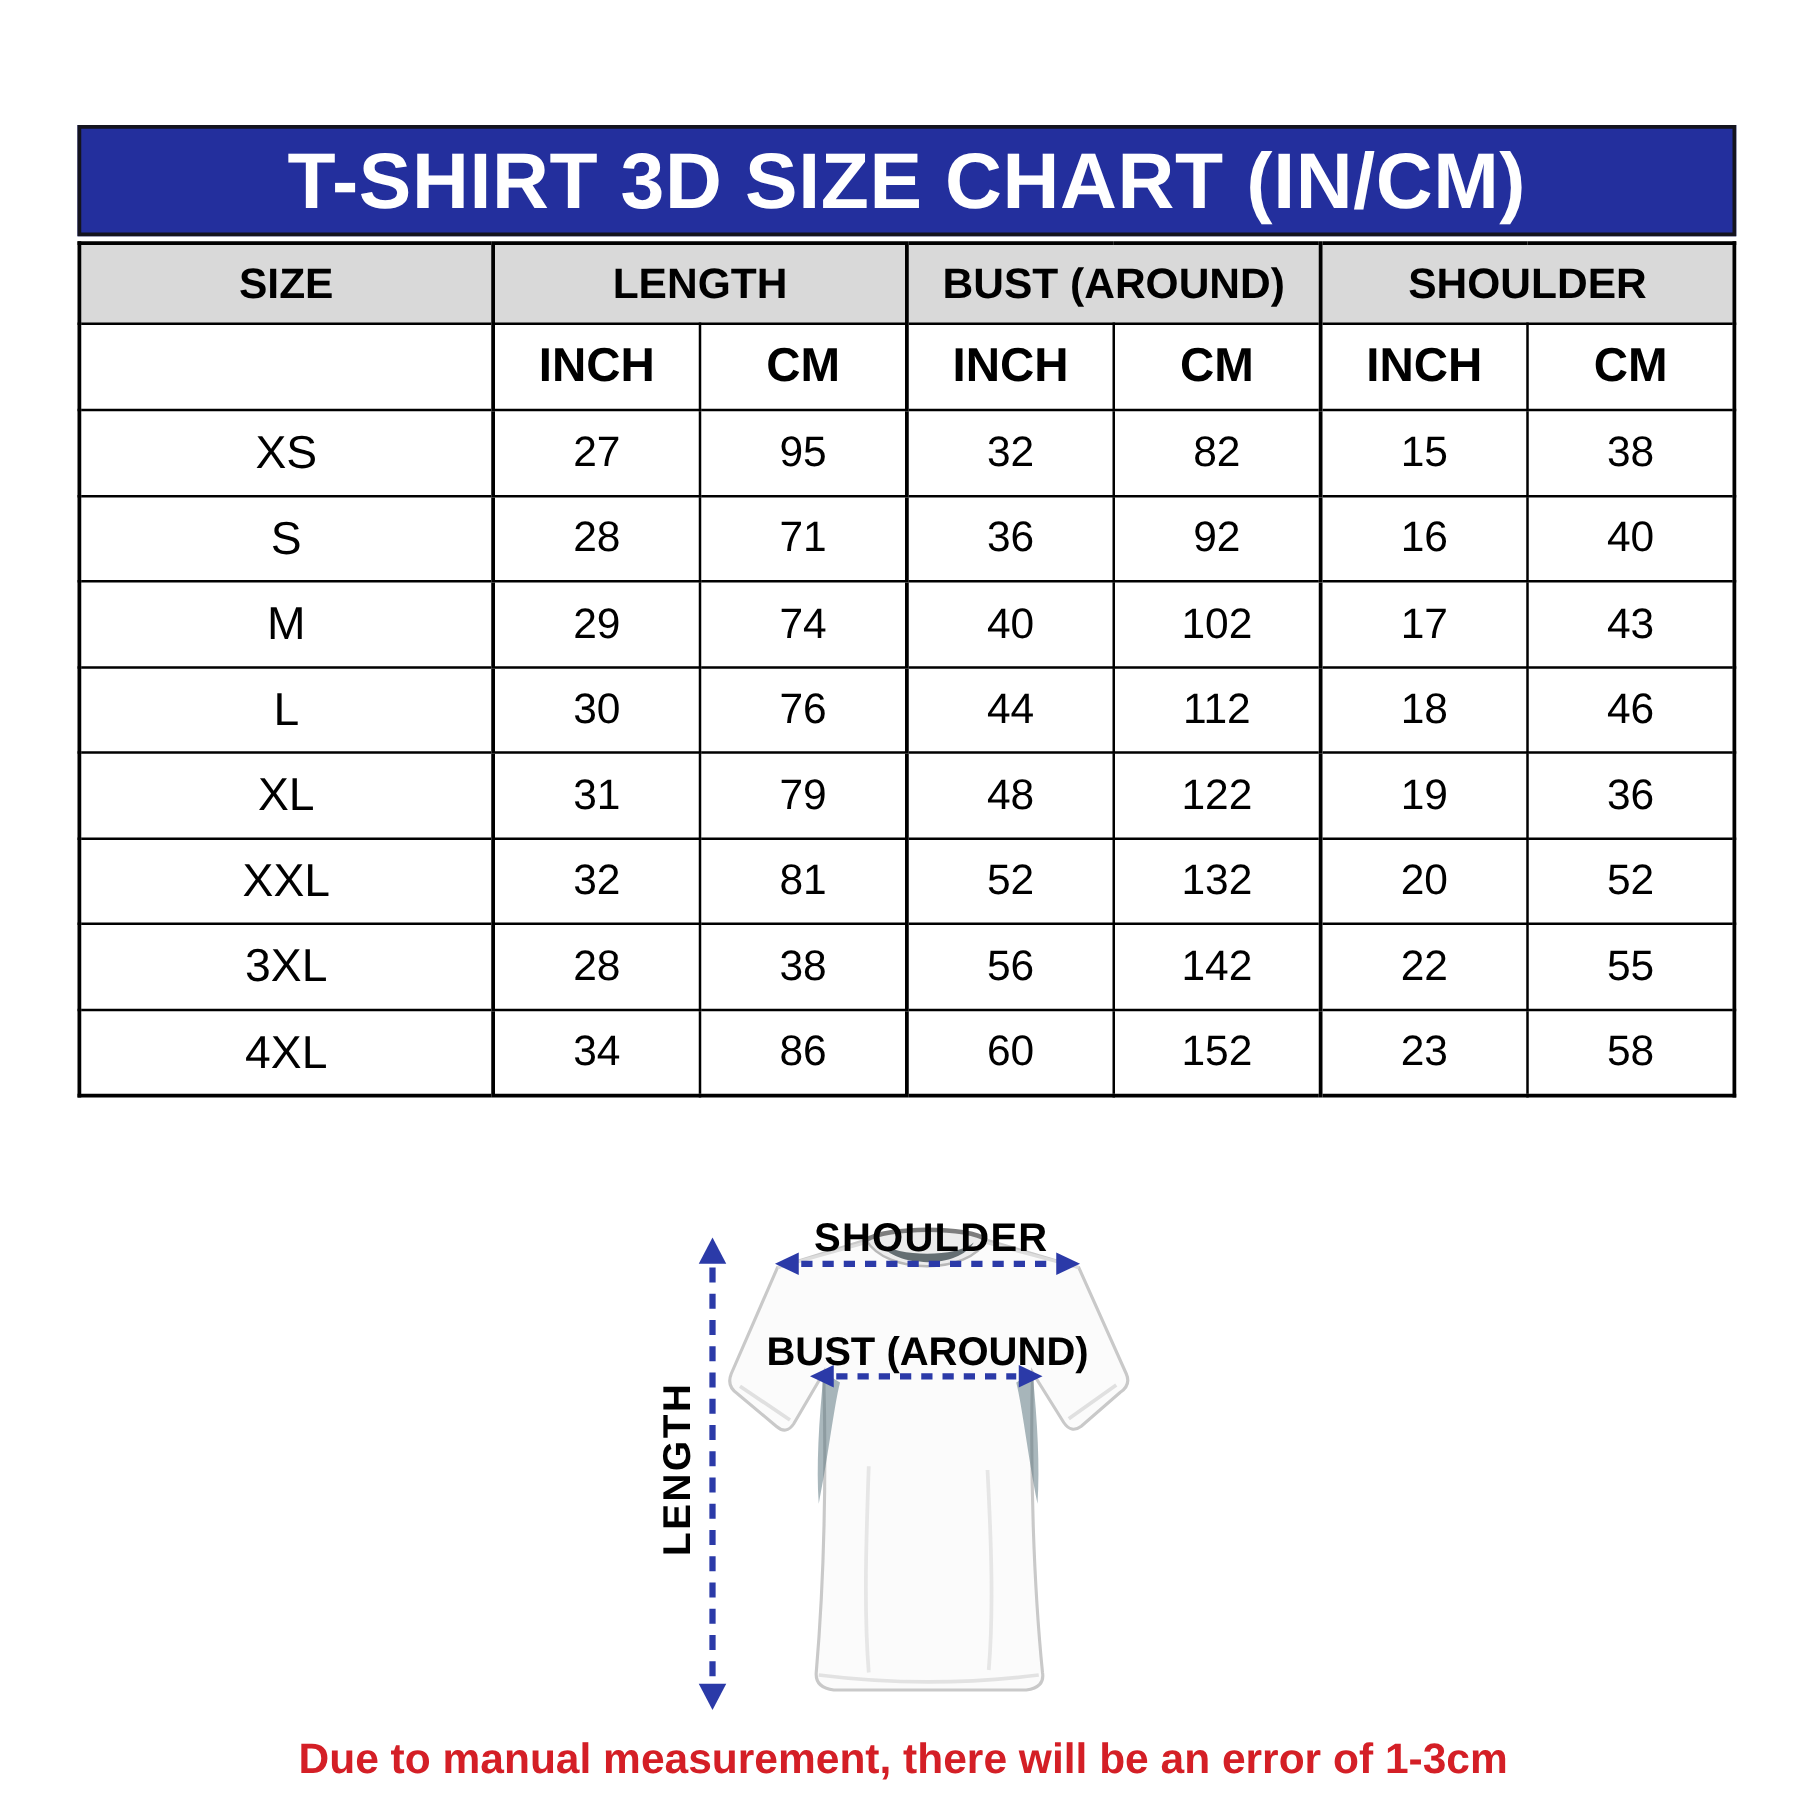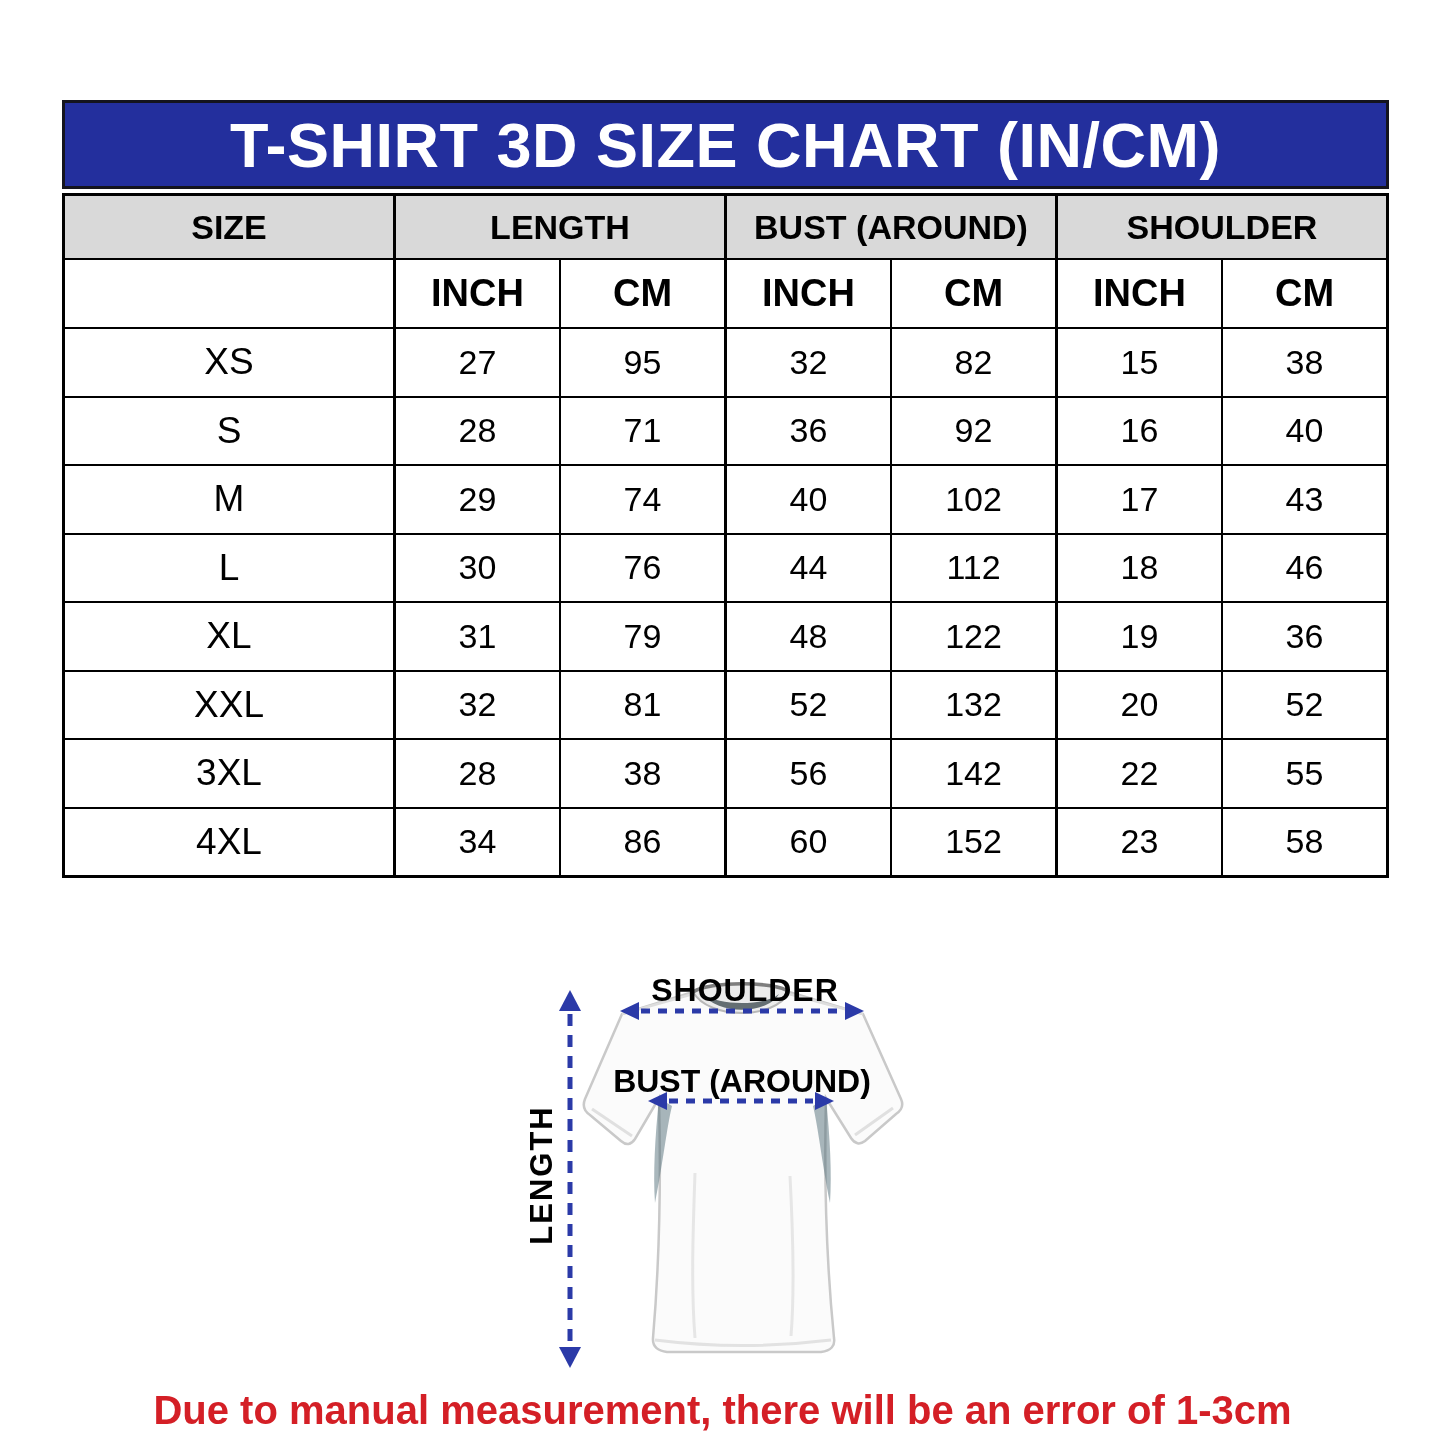--- a/index.html
+++ b/index.html
@@ -100,21 +100,21 @@
 
   .arrow-line { stroke: var(--arrow-blue); stroke-width: 5; fill: none; }
   .arrow-head { fill: var(--arrow-blue); }
 
   
   .note {
     position: absolute;
     left: 0; top: 1388px; width: 1445px;
     text-align: center;
     font-weight: bold;
-    font-size: 40px;
+    font-size: 34px;
     color: var(--note-red);
   }
 </style>
 </head>
 <body>
 
 <div class="page">
 
   <div class="title-bar">
     <div class="title-text">T-SHIRT 3D SIZE CHART (IN/CM)</div>

